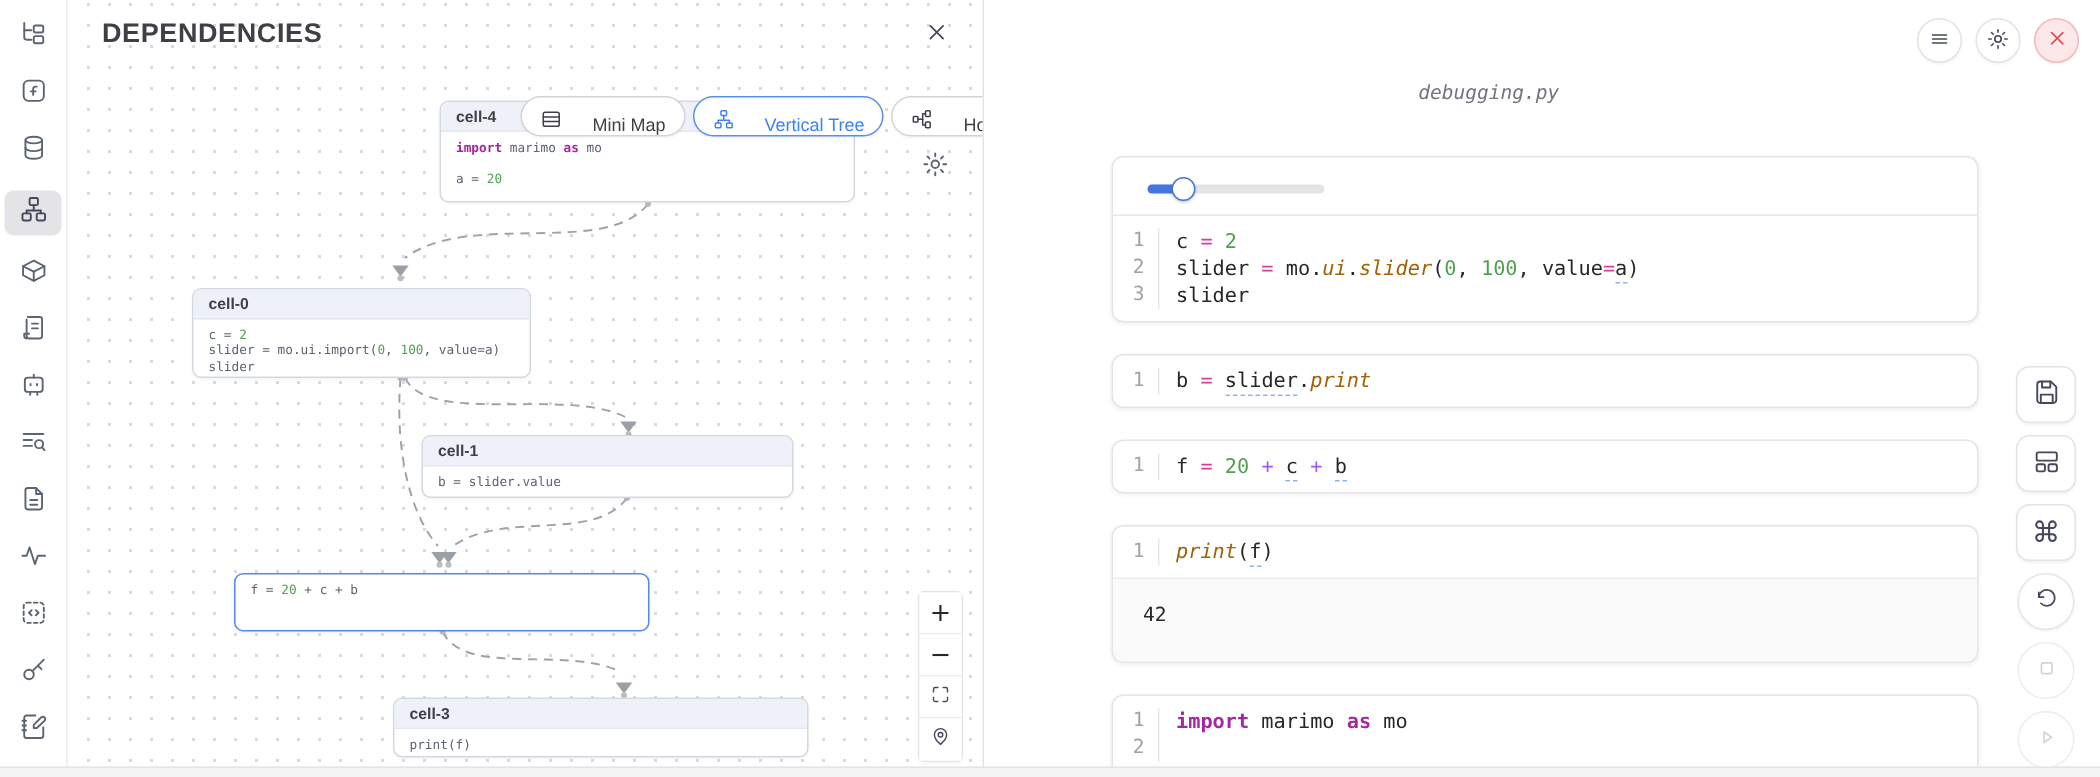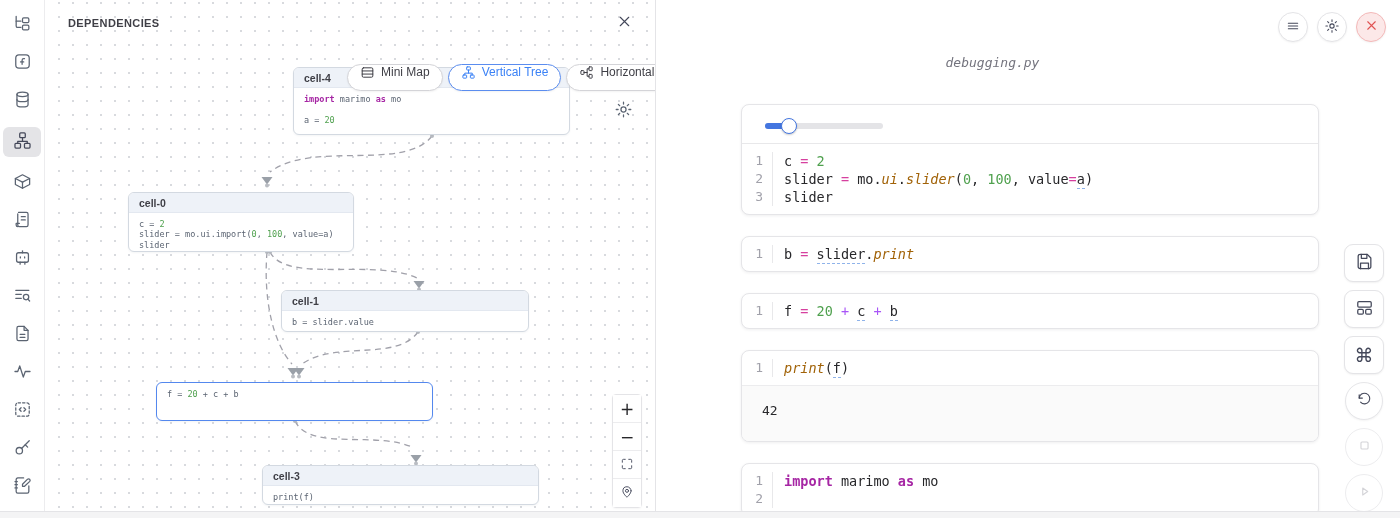--- a/index.html
+++ b/index.html
@@ -15,21 +15,21 @@
     border-radius:6px; cursor:pointer; flex:0 0 auto; }
   .sb-btn.active { background:#e4e4e7; height:30px; }
   .icn { stroke:#5b6472; stroke-width:1.6; fill:none; stroke-linecap:round; stroke-linejoin:round; }
   .sb-btn.active .icn { stroke:#44485a; }
 
   
   .dep-panel { position:absolute; left:46px; top:0; bottom:7px; width:610px; background:#fff;
     border-right:1px solid #e4e4e7; overflow:hidden; }
   .dep-header { position:absolute; top:0; left:0; right:0; height:45px; display:flex;
     align-items:center; justify-content:space-between; padding:0 22px; z-index:20; }
-  .dep-title { font-size:11px; font-weight:bold; letter-spacing:.4px; color:#3f3f46; }
+  .dep-title { font-size:18px; font-weight:bold; letter-spacing:.4px; color:#3f3f46; }
   .dep-close { background:none; border:none; cursor:pointer; display:flex; }
   .graph-canvas { position:absolute; inset:0;
     background-image:radial-gradient(circle, #d8dade 1px, transparent 1.2px);
     background-size:14px 14px; background-position:6px 10px; }
   #graph-edges { position:absolute; inset:0; width:100%; height:100%; }
   .edge { stroke:#a1a1aa; stroke-width:1.3; fill:none; stroke-dasharray:6 4.5; }
   .arrow { fill:#9aa0a8; }
   .edot { fill:#b9bcc2; }
 
   .gnode { position:absolute; background:#fff; border:1px solid #d3d9e1; border-radius:6px;
@@ -37,21 +37,21 @@
   .gnode.sel { border:1.6px solid #5488ee; }
   .gnode-h { background:#eef2f8; border-bottom:1px solid #e3e8f0; padding:4px 10px 3px;
     font-size:10.5px; font-weight:bold; color:#3f3f46; }
   .gnode-b { padding:6px 10px; }
   .gline { font-family:"DejaVu Sans Mono", monospace; font-size:8.5px; line-height:10.4px;
     height:10.4px; white-space:pre; color:#5b6472; }
   .gline .tk-p { color:#5b6472; }
 
   
   .view-toolbar { position:absolute; top:64px; left:301px; display:flex; gap:5px; z-index:25; }
-  .pill { height:27px; display:flex; align-items:flex-start; gap:6px; padding:0 12px;
+  .pill { height:27px; display:flex; align-items:flex-end; gap:20px; padding:0 12px;
     background:#fff; border:1px solid #d4d4d8; border-radius:14px; font-size:12px;
     color:#3f3f46; cursor:pointer; box-shadow:0 1px 2px rgba(0,0,0,.05); white-space:nowrap; }
   .pill .icn { stroke:#3f3f46; }
   .pill.active { color:#3b82f6; border:1.5px solid #5b8def; }
   .pill.active .icn { stroke:#3b82f6; }
 
   .graph-settings { position:absolute; left:568px; top:100px; background:none; border:none;
     cursor:pointer; z-index:25; display:flex; }
 
   .zoom-controls { position:absolute; left:566px; top:394px; width:30px; background:#fff;

